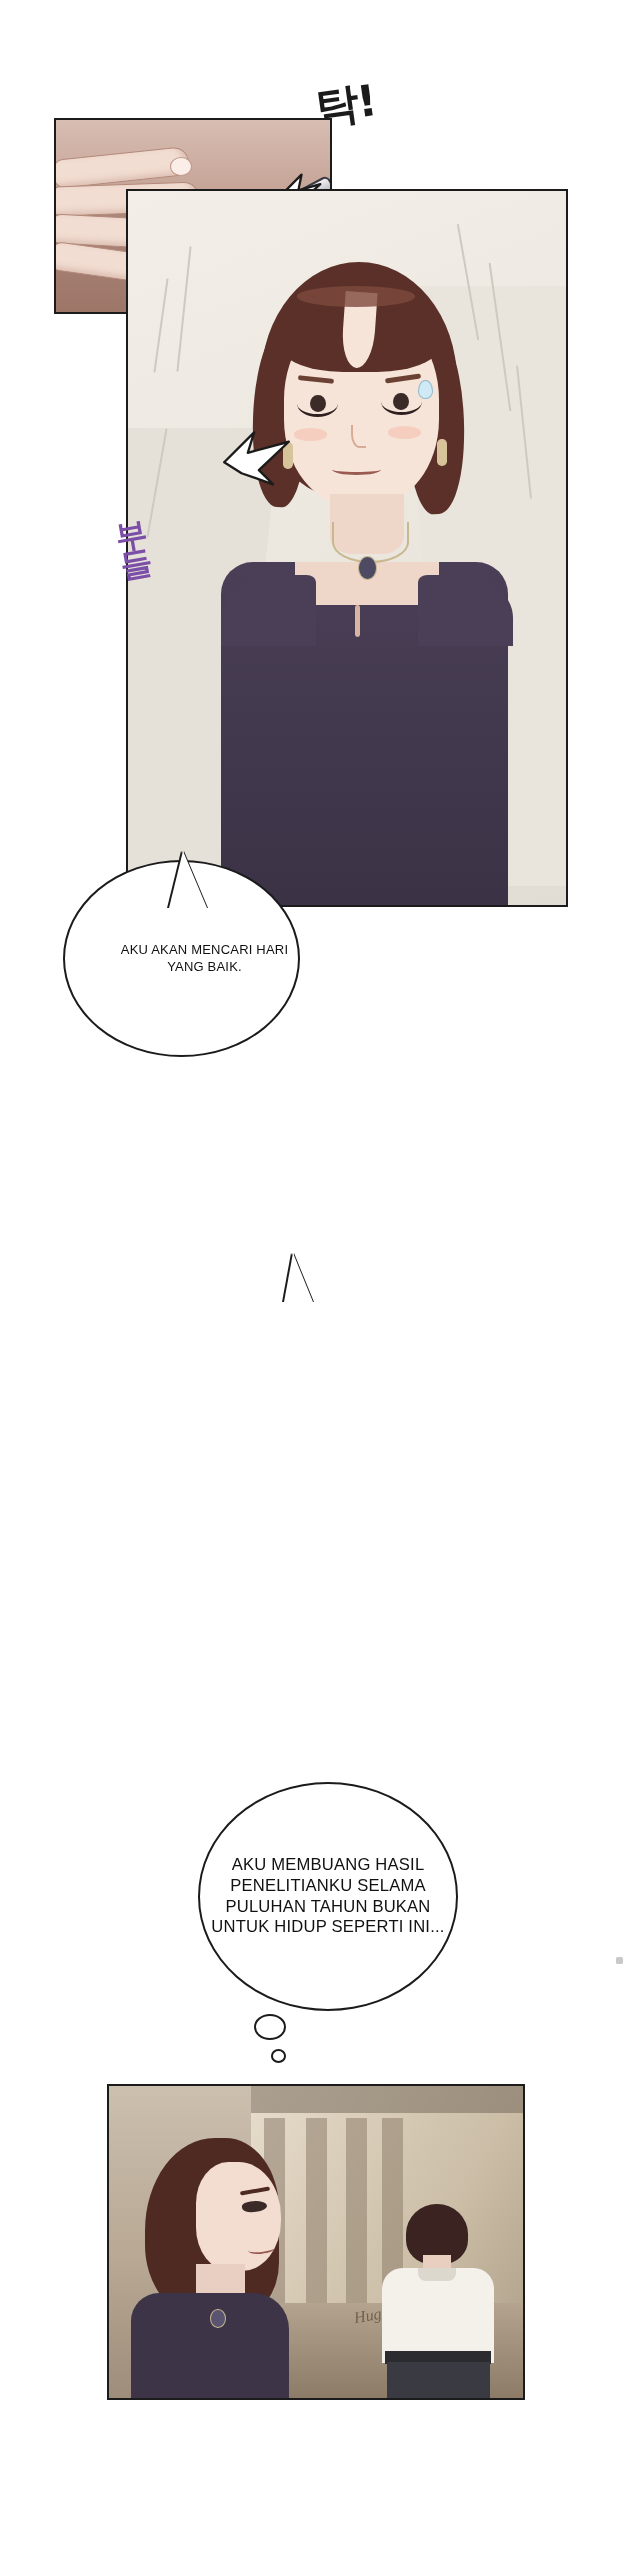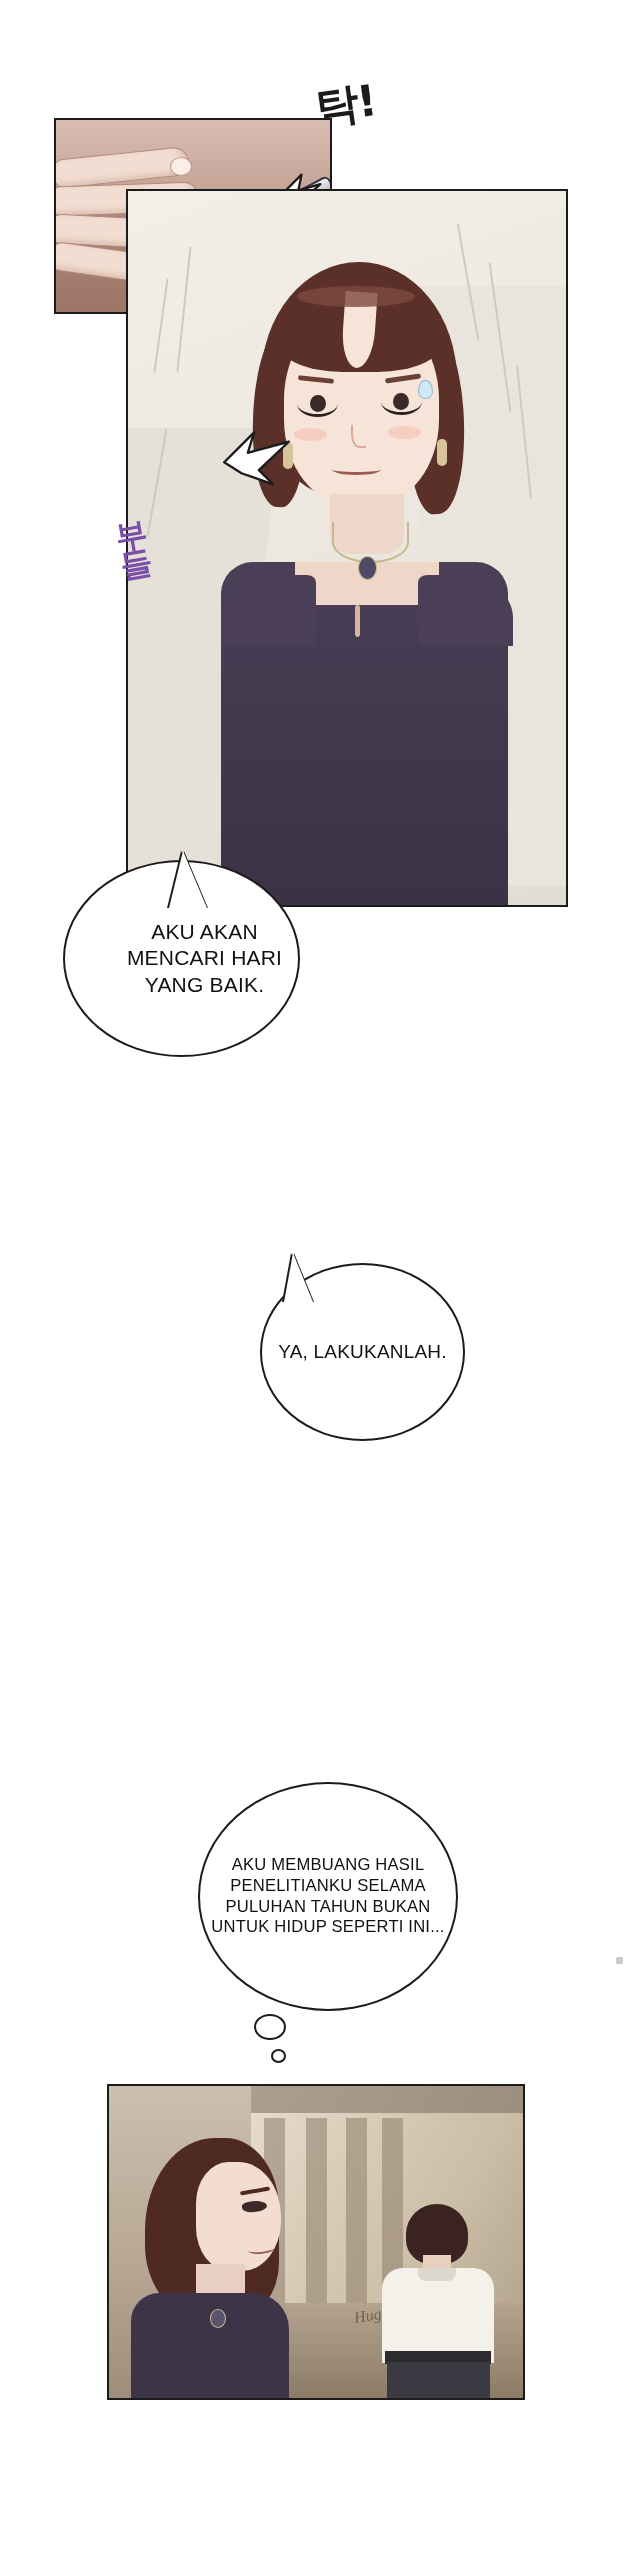--- a/index.html
+++ b/index.html
@@ -365,21 +365,21 @@
     line-height: 1.25;
     letter-spacing: 0.2px;
   }
   .balloon-1 {
     left: 63px;
     top: 860px;
     width: 237px;
     height: 197px;
     z-index: 5;
   }
-  .balloon-1 .balloon-text { font-size: 21px; padding-left: 46px; }
+  .balloon-1 .balloon-text { font-size: 13px; padding-left: 46px; }
   .tail-1 {
     position: absolute;
     left: 169px;
     top: 851px;
     width: 0; height: 0;
     border-left: 14px solid transparent;
     border-right: 24px solid transparent;
     border-bottom: 57px solid #ffffff;
     z-index: 6;
     filter: drop-shadow(1.6px 0 0 #1b1b1b) drop-shadow(-1.6px 0 0 #1b1b1b);
@@ -673,23 +673,20 @@
     <span>부</span>
     <span>들</span>
   </div>
 
   <div class="tail-1"></div>
   <div class="balloon balloon-1">
     <div class="balloon-text">AKU AKAN MENCARI HARI YANG BAIK.</div>
   </div>
 
   <div class="tail-2"></div>
-  <div class="balloon balloon-2">
-    <div class="balloon-text">YA, LAKUKANLAH.</div>
-  </div>
 
   <div class="balloon balloon-3">
     <div class="balloon-text">AKU MEMBUANG HASIL PENELITIANKU SELAMA PULUHAN TAHUN BUKAN UNTUK HIDUP SEPERTI INI...</div>
   </div>
   <div class="bubble-dot dot-1"></div>
   <div class="bubble-dot dot-2"></div>
 
   <div class="scroll-dot"></div>
 
   <div class="panel-bottom">

